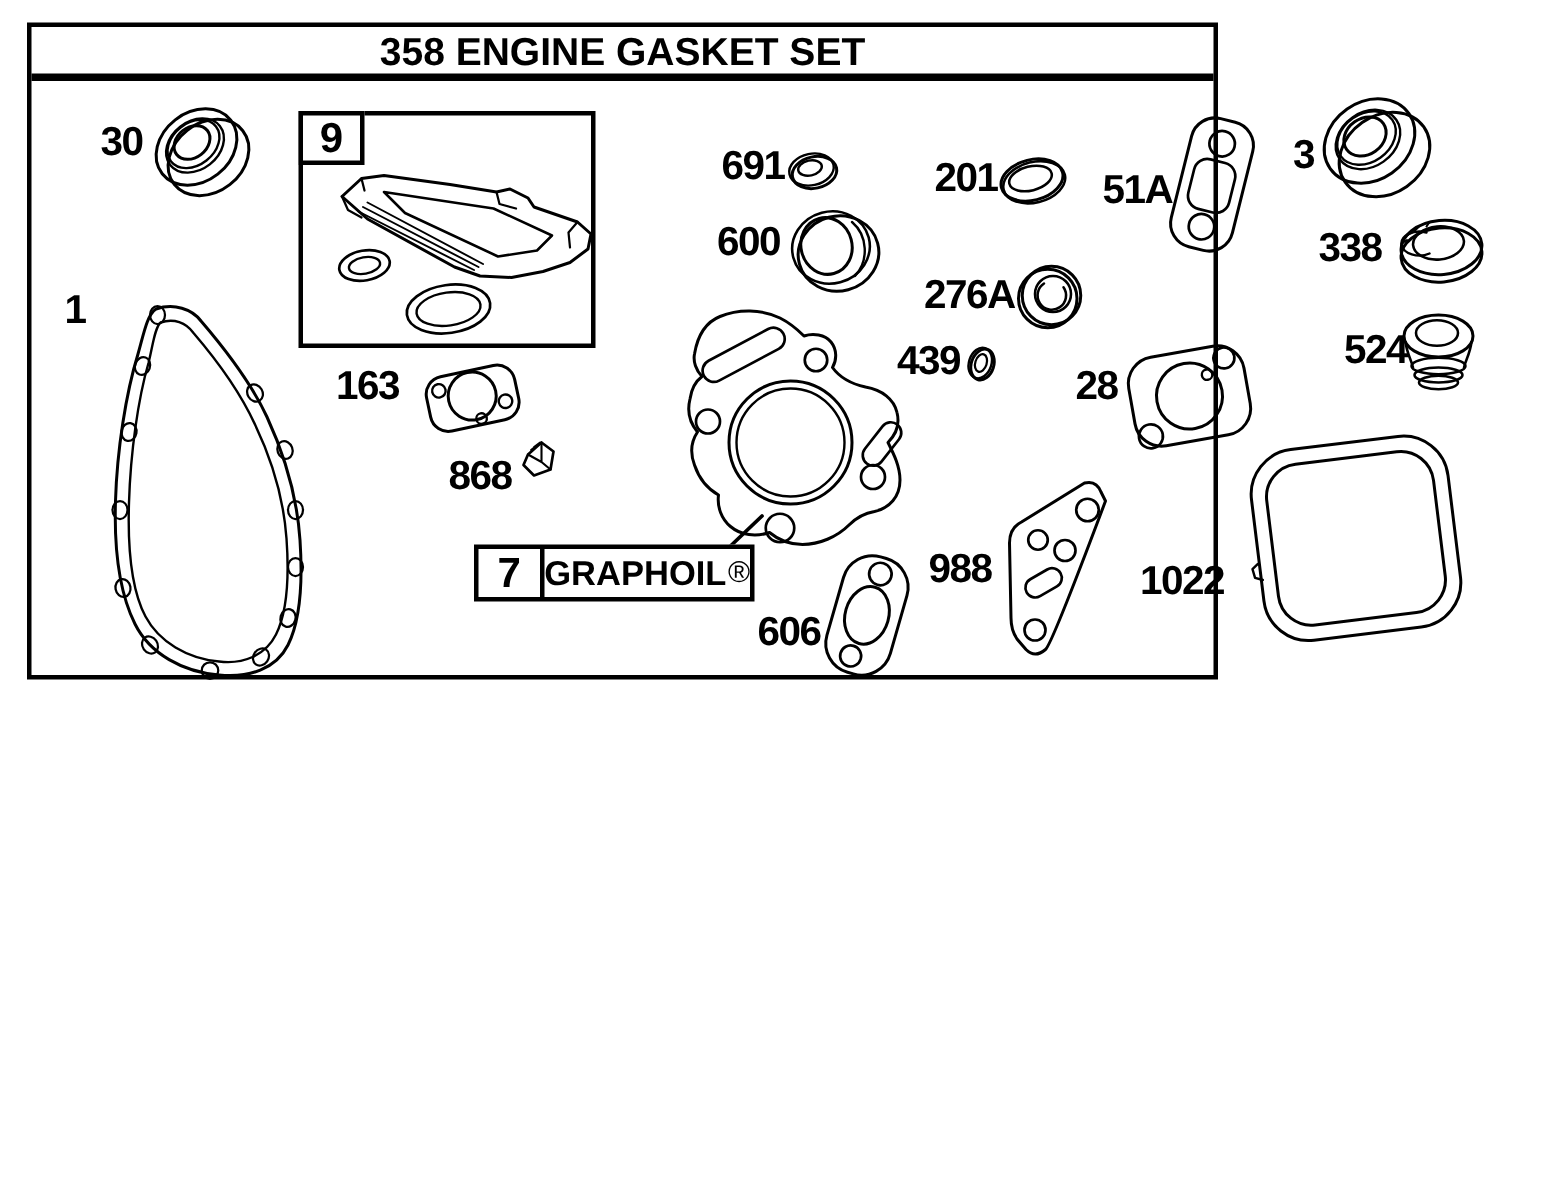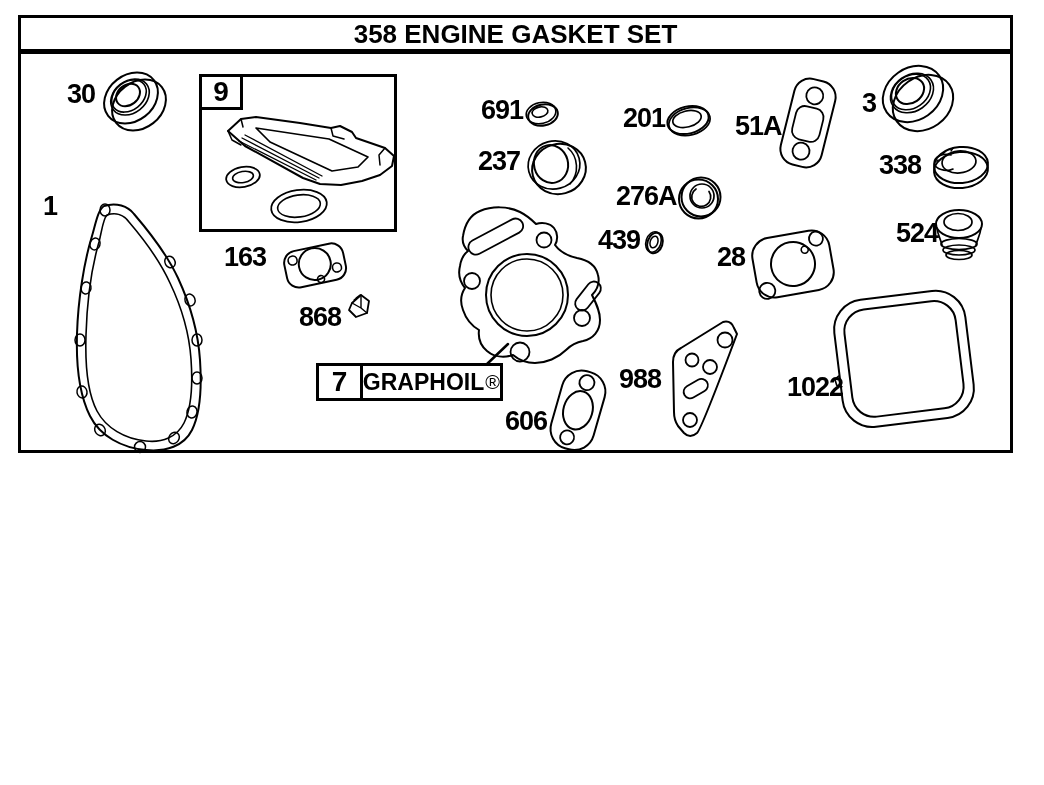--- a/index.html
+++ b/index.html
@@ -6,21 +6,21 @@
   .page{
     position:relative;
     width:1044px;height:785px;
     background:#ffffff;
     font-family:"Liberation Sans", sans-serif;
     color:#000;
     overflow:hidden;
   }
   .diagram-box{
     position:absolute;left:18px;top:15px;
-    width:995px;height:438px;
+    width:794px;height:438px;
     border:3px solid #000;
     box-sizing:border-box;
     background:#fff;
   }
   .title-bar{
     width:100%;height:31px;
     border-bottom:5px solid #000;
     box-sizing:content-box;
     text-align:center;
     font-weight:bold;
@@ -250,31 +250,31 @@
       <ellipse cx="299" cy="206" rx="28" ry="16" transform="rotate(-8 299 206)" stroke-width="1.8"></ellipse>
       <ellipse cx="299" cy="206" rx="21.5" ry="11" transform="rotate(-8 299 206)" stroke-width="1.6"></ellipse>
     </g>
   </svg>
 
   <div class="part-label" style="left:67px;top:81px">30</div>
   <div class="part-label" style="left:43px;top:193px">1</div>
   <div class="part-label" style="left:224px;top:244px">163</div>
   <div class="part-label" style="left:299px;top:304px">868</div>
   <div class="part-label" style="left:481px;top:97px">691</div>
-  <div class="part-label" style="left:478px;top:148px">237</div>
+  <div class="part-label" style="left:478px;top:148px">600</div>
   <div class="part-label" style="left:623px;top:105px">201</div>
   <div class="part-label" style="left:616px;top:183px">276A</div>
   <div class="part-label" style="left:598px;top:227px">439</div>
   <div class="part-label" style="left:735px;top:113px">51A</div>
   <div class="part-label" style="left:862px;top:90px">3</div>
   <div class="part-label" style="left:879px;top:152px">338</div>
   <div class="part-label" style="left:896px;top:220px">524</div>
   <div class="part-label" style="left:717px;top:244px">28</div>
   <div class="part-label" style="left:619px;top:366px">988</div>
-  <div class="part-label" style="left:787px;top:374px">1022</div>
+  <div class="part-label" style="left:760px;top:374px">1022</div>
   <div class="part-label" style="left:505px;top:408px">606</div>
 
   <div class="frame9">
     <div class="frame9-tag">9</div>
   </div>
 
   <div class="frame7">
     <div class="frame7-num">7</div>
     <div class="frame7-text">
       <span>GRAPHOIL</span>

